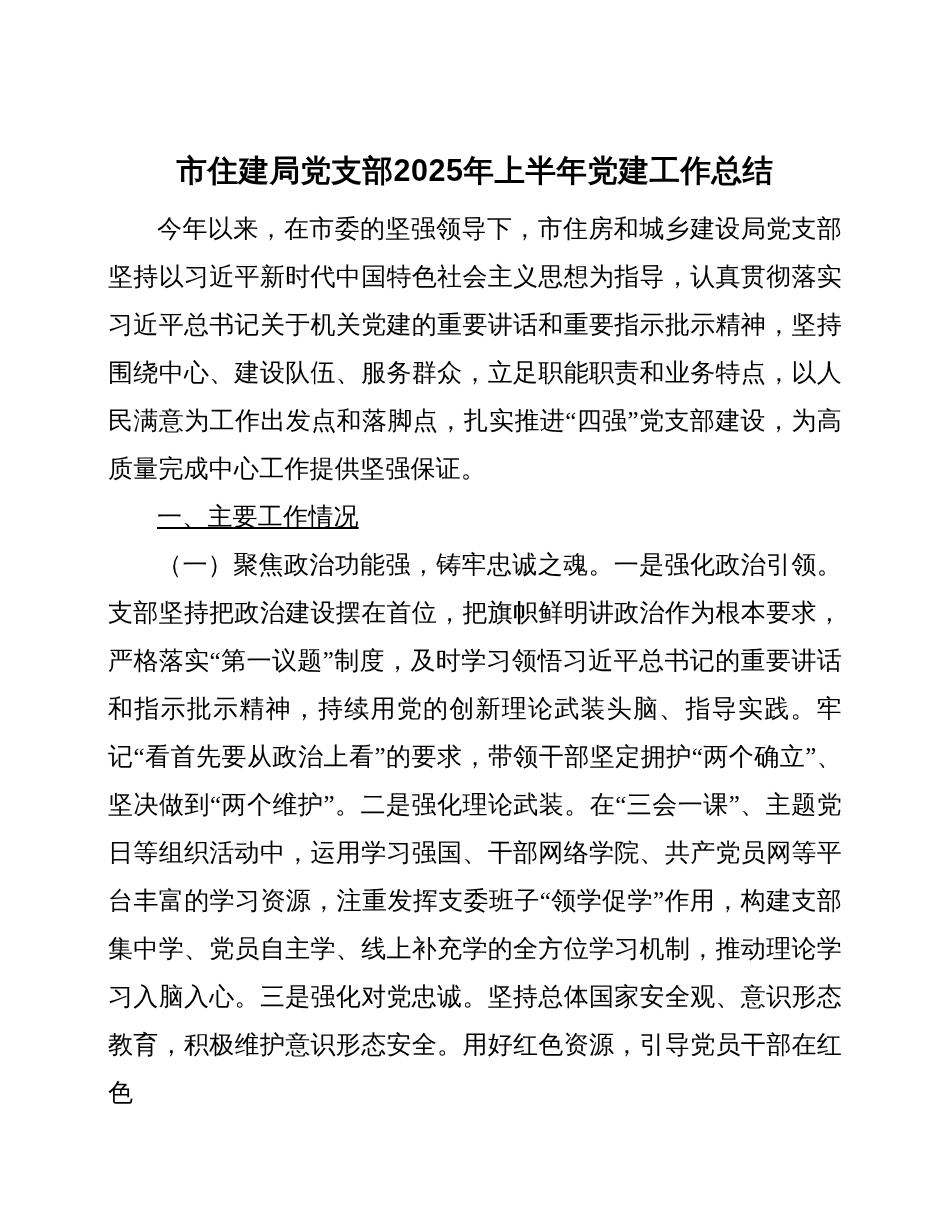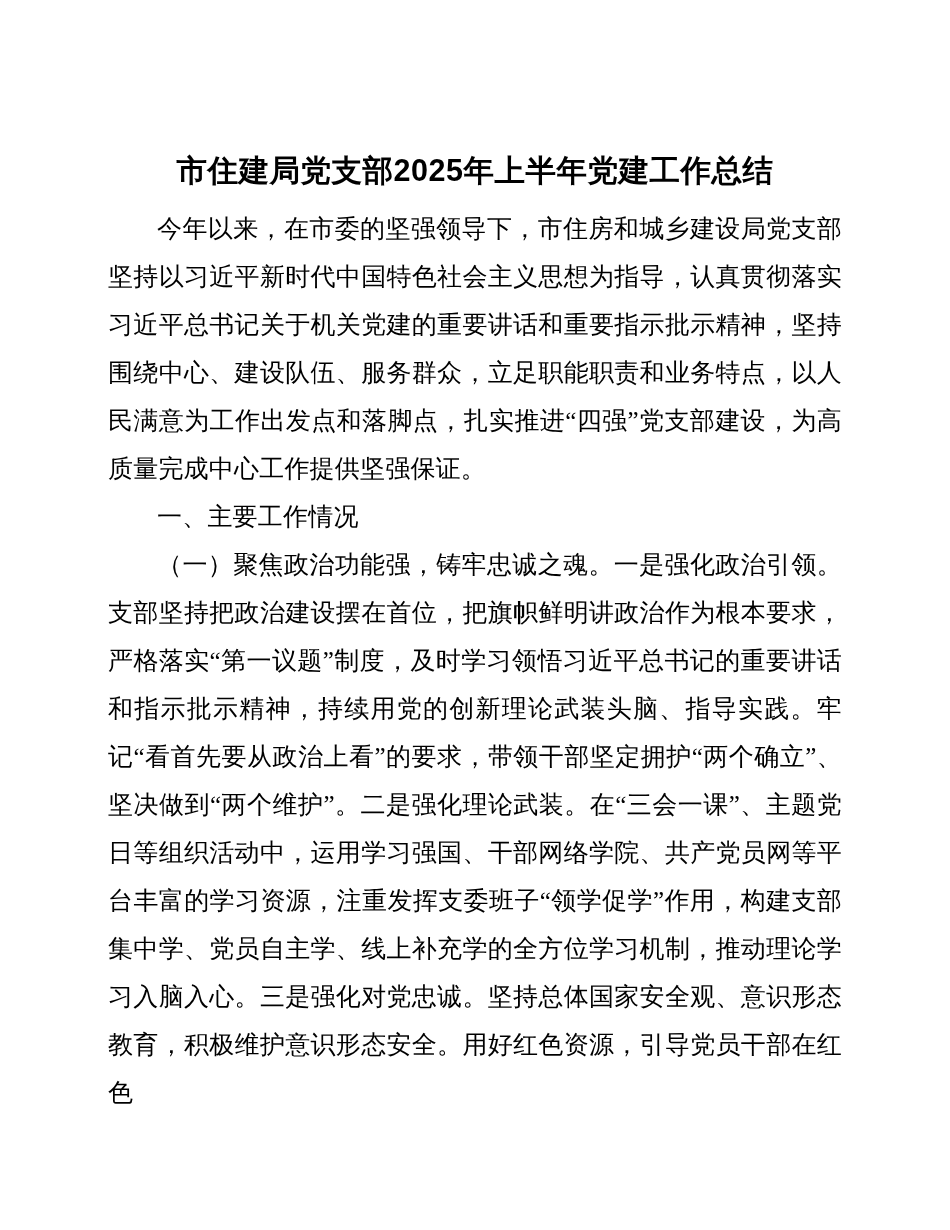--- a/index.html
+++ b/index.html
@@ -41,20 +41,21 @@
     text-justify: inter-ideograph;
     margin: 0;
     color: #000;
     letter-spacing: 0.2px;
   }
   .para.indent {
     text-indent: 49px;
   }
   .para.heading {
     text-indent: 49px;
+    text-decoration: underline;
   }
 </style>
 </head>
 <body>
 
 <div class="page">
 
   <h1 class="doc-title">市住建局党支部2025年上半年党建工作总结</h1>
 
   <p class="para indent">今年以来，在市委的坚强领导下，市住房和城乡建设局党支部坚持以习近平新时代中国特色社会主义思想为指导，认真贯彻落实习近平总书记关于机关党建的重要讲话和重要指示批示精神，坚持围绕中心、建设队伍、服务群众，立足职能职责和业务特点，以人民满意为工作出发点和落脚点，扎实推进“四强”党支部建设，为高质量完成中心工作提供坚强保证。</p>

